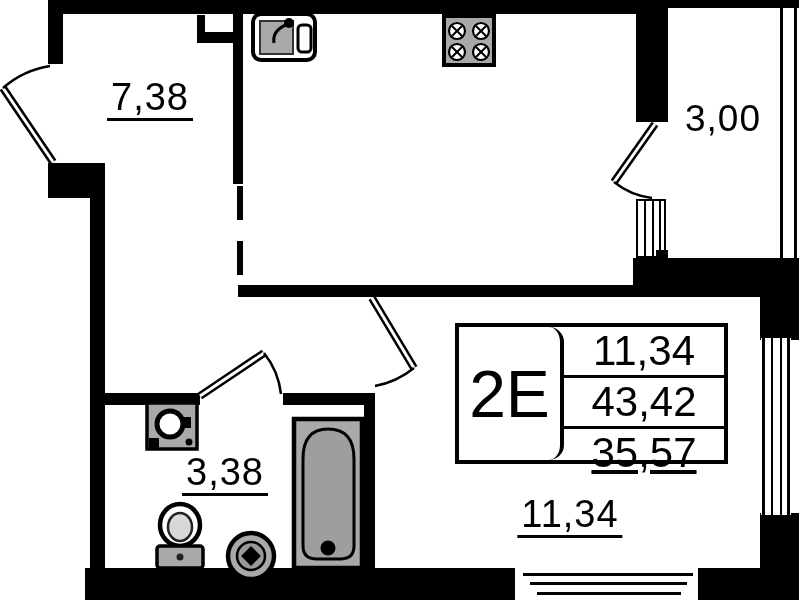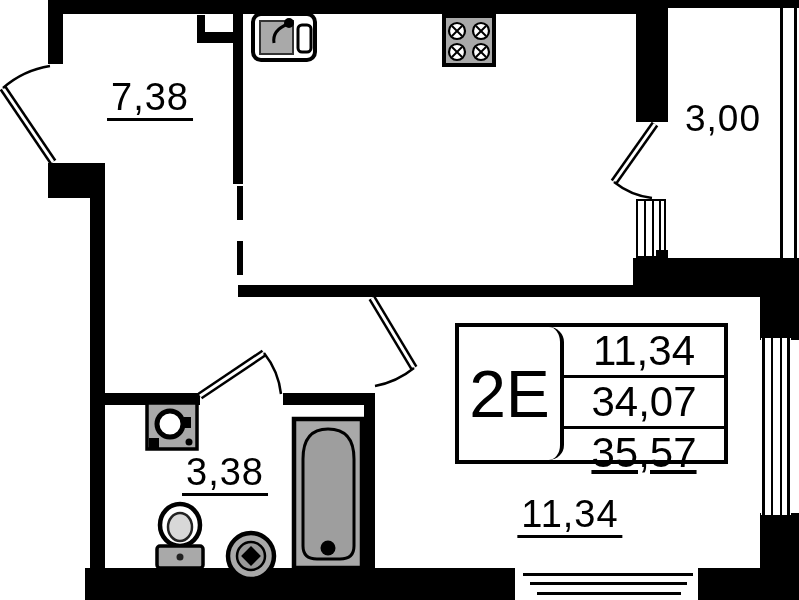--- a/index.html
+++ b/index.html
@@ -91,21 +91,21 @@
     <span class="ul">3,38</span>
   </div>
   <div class="lbl" style="left:570px;top:495px;">
     <span class="ul">11,34</span>
   </div>
 
   <div id="infobox">
     <div class="type-cell">2Е</div>
     <div class="rows">
       <div class="row">11,34</div>
-      <div class="row">34,07</div>
+      <div class="row">43,42</div>
       <div class="row">35,57</div>
     </div>
   </div>
 
   <svg class="overlay" width="799" height="600" viewBox="0 0 799 600">
 
     <line x1="240" y1="186" x2="240" y2="285" stroke="#000" stroke-width="6" stroke-dasharray="34 21"></line>
 
     <g>
       <line x1="3" y1="88" x2="53" y2="162" stroke="#000" stroke-width="8"></line>

